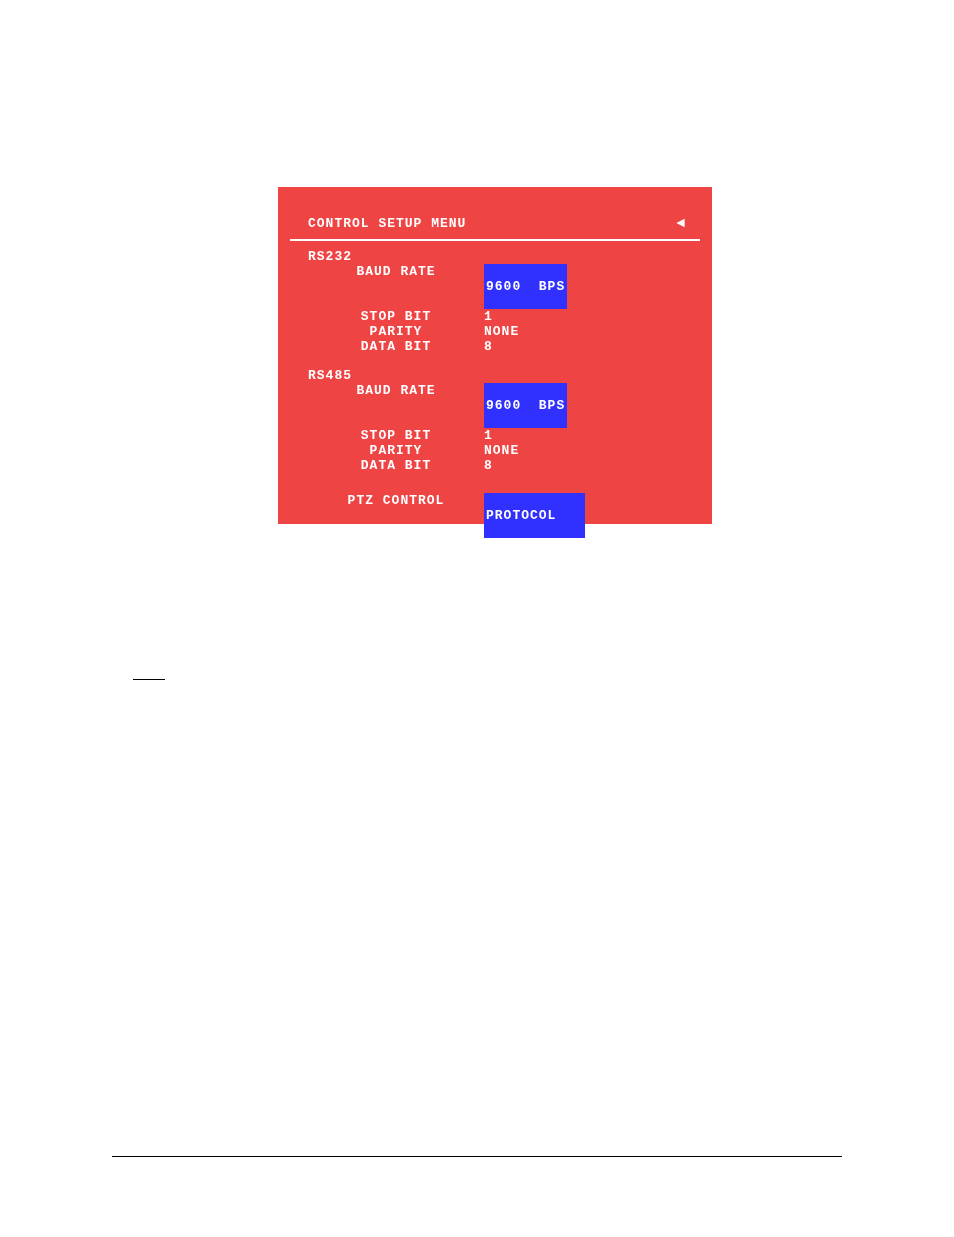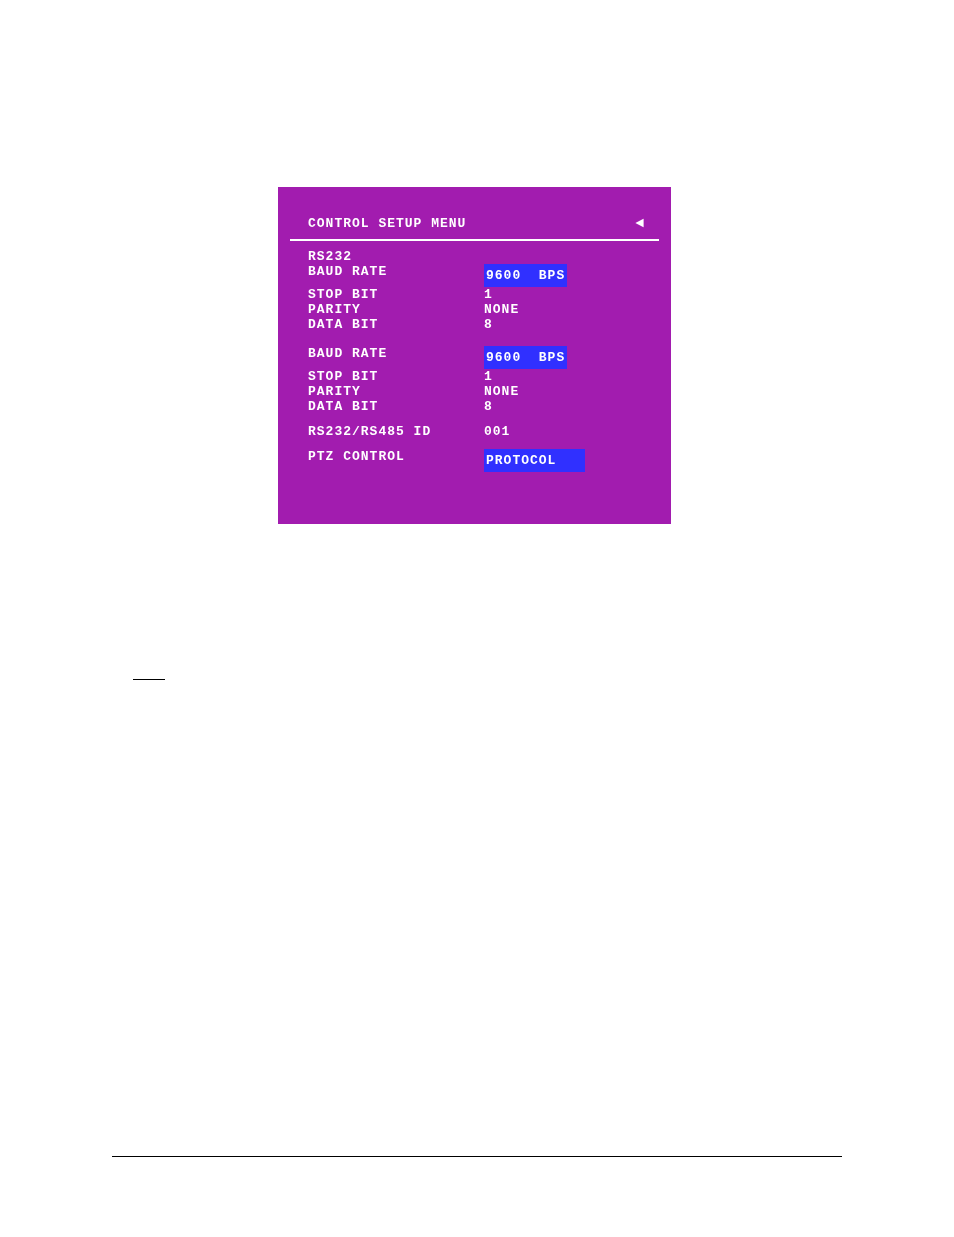--- a/index.html
+++ b/index.html
@@ -11,23 +11,23 @@
       background: #ffffff;
       width: 954px;
       height: 1237px;
       position: relative;
       font-family: "Courier New", monospace;
     }
     .screen {
       position: absolute;
       left: 278px;
       top: 187px;
-      width: 393px;
+      width: 434px;
       height: 337px;
-      background: #a21caf;
+      background: #ef4444;
       color: #ffffff;
       font-weight: bold;
       font-size: 13px;
       letter-spacing: 1px;
       padding: 0;
     }
     .header {
       display: flex;
       justify-content: space-between;
       align-items: center;
@@ -45,31 +45,32 @@
     .content {
       padding: 2px 30px 0 30px;
     }
     .section-label {
       line-height: 15px;
       color: #ffffff;
     }
     .row {
       display: flex;
       line-height: 15px;
+      text-align: center;
     }
     .label {
       width: 176px;
       flex-shrink: 0;
     }
     .value {
       white-space: pre;
     }
     .highlight {
       background: #3030ff;
-      padding: 4px 2px;
+      padding: 15px 2px;
     }
     .spacer {
       height: 14px;
     }
     .spacer-sm {
       height: 10px;
     }
     .footer-line {
       position: absolute;
       left: 112px;
@@ -109,43 +110,40 @@
       <span class="label">PARITY</span>
       <span class="value">NONE</span>
     </div>
     <div class="row">
       <span class="label">DATA BIT</span>
       <span class="value">8</span>
     </div>
 
     <div class="spacer"></div>
 
+    <div class="section-label">RS485</div>
     <div class="row">
       <span class="label">BAUD RATE</span>
       <span class="value highlight">9600  BPS</span>
     </div>
     <div class="row">
       <span class="label">STOP BIT</span>
       <span class="value">1</span>
     </div>
     <div class="row">
       <span class="label">PARITY</span>
       <span class="value">NONE</span>
     </div>
     <div class="row">
       <span class="label">DATA BIT</span>
       <span class="value">8</span>
     </div>
 
     <div class="spacer-sm"></div>
 
-    <div class="row">
-      <span class="label">RS232/RS485 ID</span>
-      <span class="value">001</span>
-    </div>
 
     <div class="spacer-sm"></div>
 
     <div class="row">
       <span class="label">PTZ CONTROL</span>
       <span class="value highlight">PROTOCOL   </span>
     </div>
 
   </div>
 </div>

